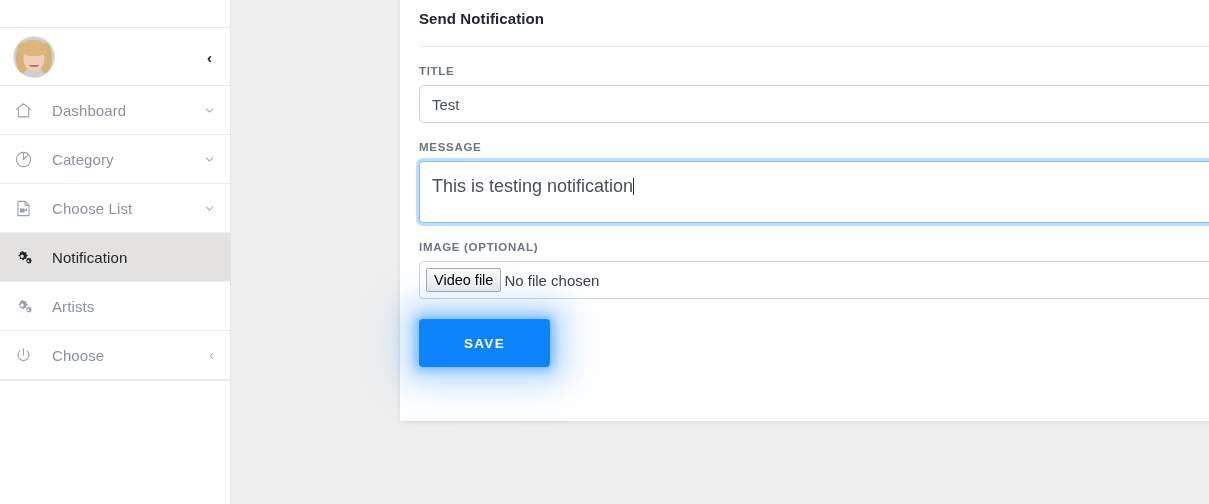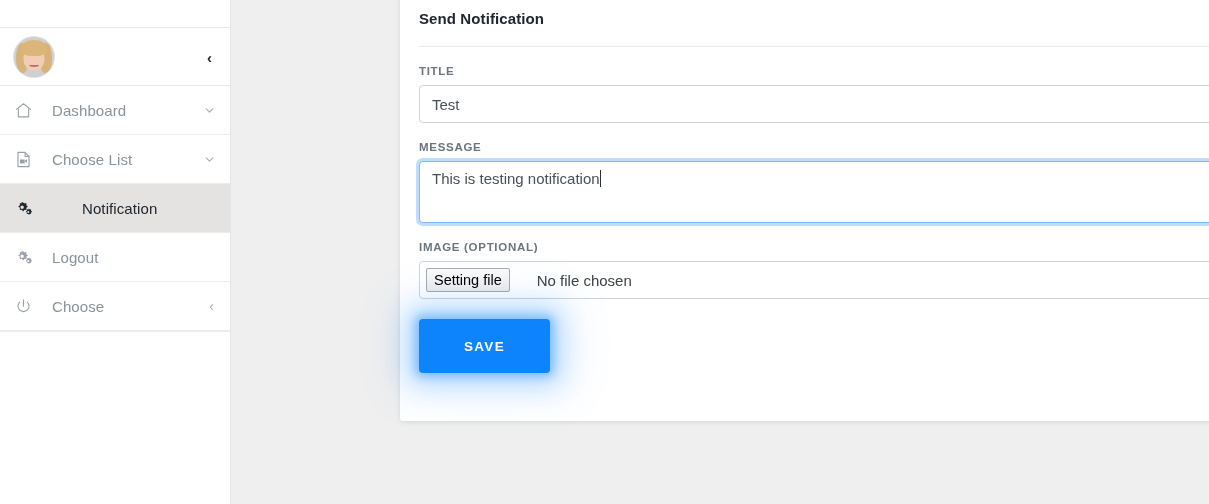--- a/index.html
+++ b/index.html
@@ -105,21 +105,21 @@
   .sb-item {
     position: relative;
     height: 49px;
     display: flex;
     align-items: center;
     padding: 0 14px 0 12px;
     border-bottom: 1px solid #ededed;
     cursor: pointer;
     background: #ffffff;
   }
-  .sb-item.active { background: #e4e3e1; gap: 30px; }
+  .sb-item.active { background: #e4e3e1; }
   .sb-item.active .sb-label { color: #22272e; }
 
   .sb-icon {
     width: 22px; height: 22px;
     flex: 0 0 auto;
     display: flex;
     align-items: center;
     justify-content: center;
     color: #9aa0a8;
   }
@@ -236,22 +236,22 @@
     height: 17px;
     background: #2b3138;
     vertical-align: -3px;
     margin-left: 0px;
     animation: blink 1s step-end infinite;
   }
   @keyframes blink { 50% { opacity: 0; } }
 
   .textarea-text {
     position: absolute;
-    left: 13px; top: 9px;
-    font-size: 15px;
+    left: 13px; top: 15px;
+    font-size: 18px;
     color: #495057;
     white-space: nowrap;
     pointer-events: none;
   }
 
   .file-input {
     display: flex;
     align-items: center;
     width: 100%;
     height: 38px;
@@ -265,33 +265,33 @@
     font-size: 14.5px;
     color: #000;
     background: linear-gradient(#fbfbfb, #ededed);
     border: 1px solid #a9a9a9;
     border-radius: 2px;
     padding: 2px 7px;
     line-height: 1.25;
     cursor: pointer;
   }
   .file-status {
-    margin-left: 27px;
+    margin-left: 3px;
     font-size: 15px;
     color: #3d4146;
   }
 
   .save-row { padding-top: 20px; padding-bottom: 20px; }
 
   .save-btn {
     display: inline-flex;
     align-items: center;
     justify-content: center;
     min-width: 131px;
-    height: 54px;
+    height: 48px;
     padding: 0 20px;
     background: #0d84fc;
     color: #ffffff;
     font-size: 13.5px;
     font-weight: bold;
     letter-spacing: 1.3px;
     border: none;
     border-radius: 4px;
     cursor: pointer;
     font-family: "Liberation Sans", sans-serif;
@@ -329,20 +329,35 @@
         </svg>
       </span>
       <span class="sb-label">Dashboard</span>
       <span class="sb-chevron">
         <svg width="13" height="13" viewBox="0 0 24 24" fill="none" stroke="currentColor" stroke-width="2" stroke-linecap="round" stroke-linejoin="round">
             <path d="M6 9l6 6 6-6"></path>
           </svg>
       </span>
     </div>
 
+    <div class="sb-item">
+      <span class="sb-icon">
+        <svg width="19" height="19" viewBox="0 0 24 24" fill="none" stroke="currentColor" stroke-width="1.4" stroke-linecap="round" stroke-linejoin="round">
+          <circle cx="12" cy="12" r="9"></circle>
+            <path d="M12 12V3"></path>
+            <path d="M12 12l6.4-6.4"></path>
+        </svg>
+      </span>
+      <span class="sb-label">Category</span>
+      <span class="sb-chevron">
+        <svg width="13" height="13" viewBox="0 0 24 24" fill="none" stroke="currentColor" stroke-width="2" stroke-linecap="round" stroke-linejoin="round">
+            <path d="M6 9l6 6 6-6"></path>
+          </svg>
+      </span>
+    </div>
 
 
 
     <div class="sb-item">
       <span class="sb-icon">
         <svg width="19" height="19" viewBox="0 0 24 24" fill="none" stroke="currentColor" stroke-width="1.4" stroke-linejoin="round">
           <path d="M5 3h9l5 5v13H5z"></path>
             <path d="M14 3v5h5"></path>
           <rect x="7.5" y="12" width="6" height="5" fill="currentColor" stroke="none"></rect>
           <path d="M14 13.2l2.5-1.4v4.4L14 14.8z" fill="currentColor" stroke="none"></path>
@@ -366,21 +381,21 @@
       <span class="sb-label">Notification</span>
     </div>
 
     <div class="sb-item">
       <span class="sb-icon">
         <svg width="19" height="19" viewBox="0 0 24 24" fill="currentColor">
           <path d="M9.2 5.6 8 5.1l-.9.9.5 1.2a4.5 4.5 0 0 0-.6 1.4l-1.3.3v1.3l1.3.3q.2.75.6 1.4l-.5 1.2.9.9 1.2-.5q.65.4 1.4.6l.3 1.3h1.3l.3-1.3q.75-.2 1.4-.6l1.2.5.9-.9-.5-1.2q.4-.65.6-1.4l1.3-.3V9l-1.3-.3a4.5 4.5 0 0 0-.6-1.4l.5-1.2-.9-.9-1.2.5a4.5 4.5 0 0 0-1.4-.6L10.9 4H9.6l-.3 1.3q-.1.15-.1.3Zm1.05 2.55a2.2 2.2 0 1 1 0 4.4 2.2 2.2 0 0 1 0-4.4Z"></path>
           <path d="M17.4 13.4l-.8-.3-.6.6.3.8q-.25.4-.35.85l-.85.2v.85l.85.2q.1.45.35.85l-.3.8.6.6.8-.3q.4.25.85.35l.2.85h.85l.2-.85q.45-.1.85-.35l.8.3.6-.6-.3-.8q.25-.4.35-.85l.85-.2v-.85l-.85-.2a2.9 2.9 0 0 0-.35-.85l.3-.8-.6-.6-.8.3a2.9 2.9 0 0 0-.85-.35l-.2-.85h-.85l-.2.85q-.05.1-.05.2Zm.65 1.6a1.35 1.35 0 1 1 0 2.7 1.35 1.35 0 0 1 0-2.7Z"></path>
         </svg>
       </span>
-      <span class="sb-label">Logout</span>
+      <span class="sb-label">Artists</span>
     </div>
 
     <div class="sb-item">
       <span class="sb-icon">
         <svg width="19" height="19" viewBox="0 0 24 24" fill="none" stroke="currentColor" stroke-width="1.4" stroke-linecap="round">
           <path d="M12 3.5v8"></path>
             <path d="M7.2 6.4a7 7 0 1 0 9.6 0"></path>
         </svg>
       </span>
       <span class="sb-label">Choose</span>
@@ -405,21 +420,21 @@
         <div class="field-label">MESSAGE</div>
         <div class="textarea-wrap">
           <textarea class="textarea-focus" style=""></textarea>
           <span class="textarea-text"><span>This is testing notification</span><span class="caret"></span></span>
         </div>
       </div>
 
       <div class="field">
         <div class="field-label">IMAGE (OPTIONAL)</div>
         <div class="file-input">
-          <button class="file-button" type="button">Setting file</button>
+          <button class="file-button" type="button">Video file</button>
           <span class="file-status">No file chosen</span>
         </div>
       </div>
 
       <div class="save-row">
         <button class="save-btn" type="button">SAVE</button>
       </div>
 
     </div>
   </section>

